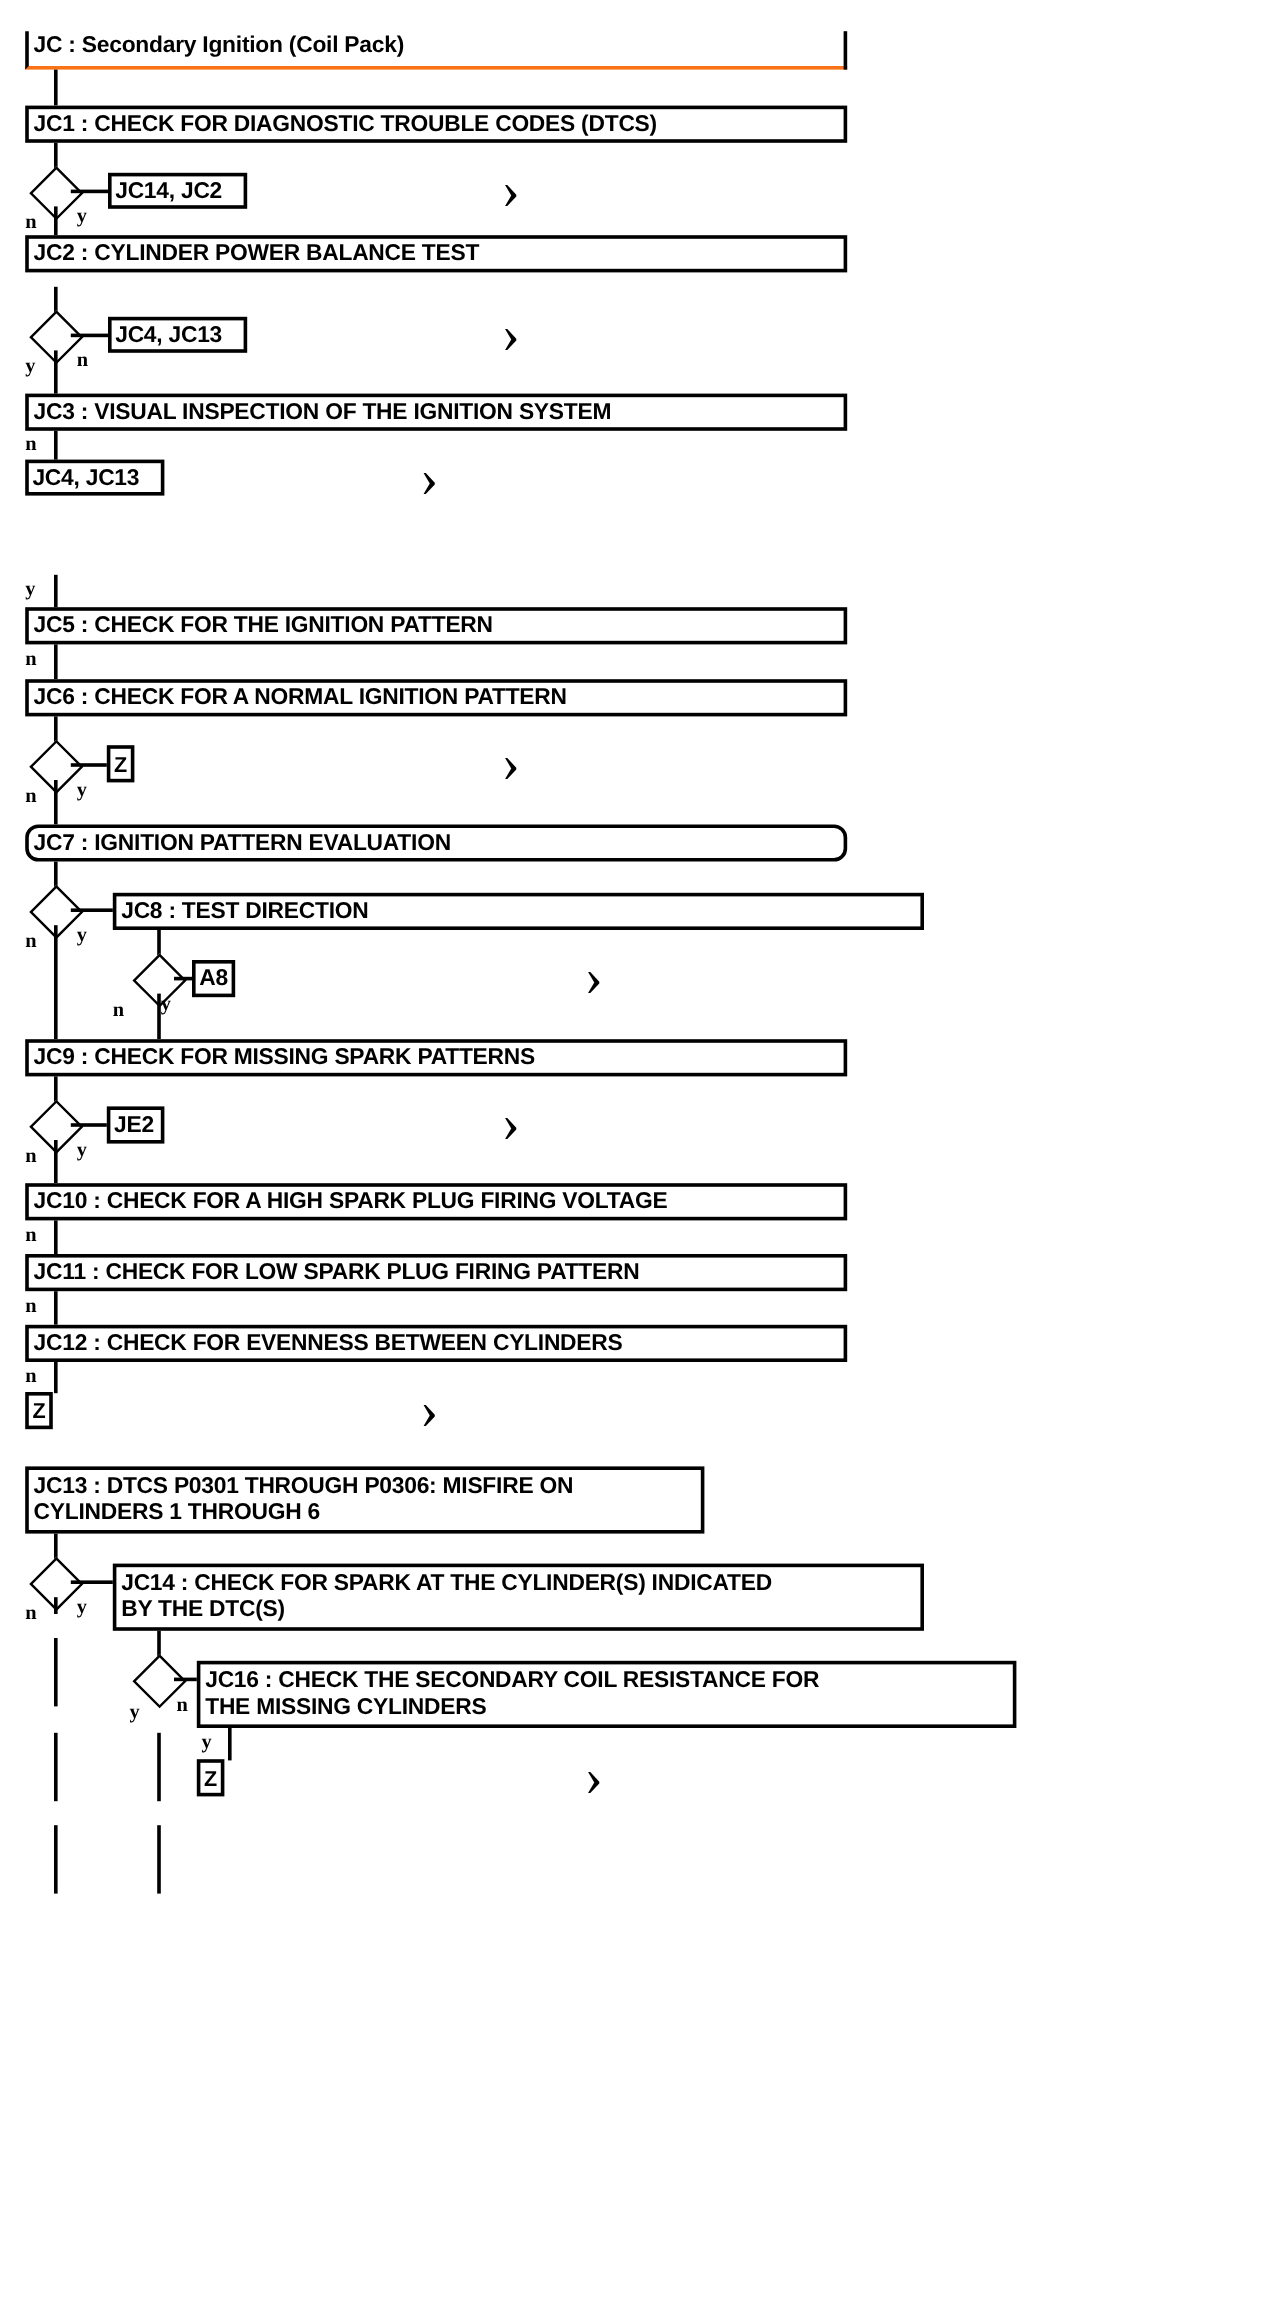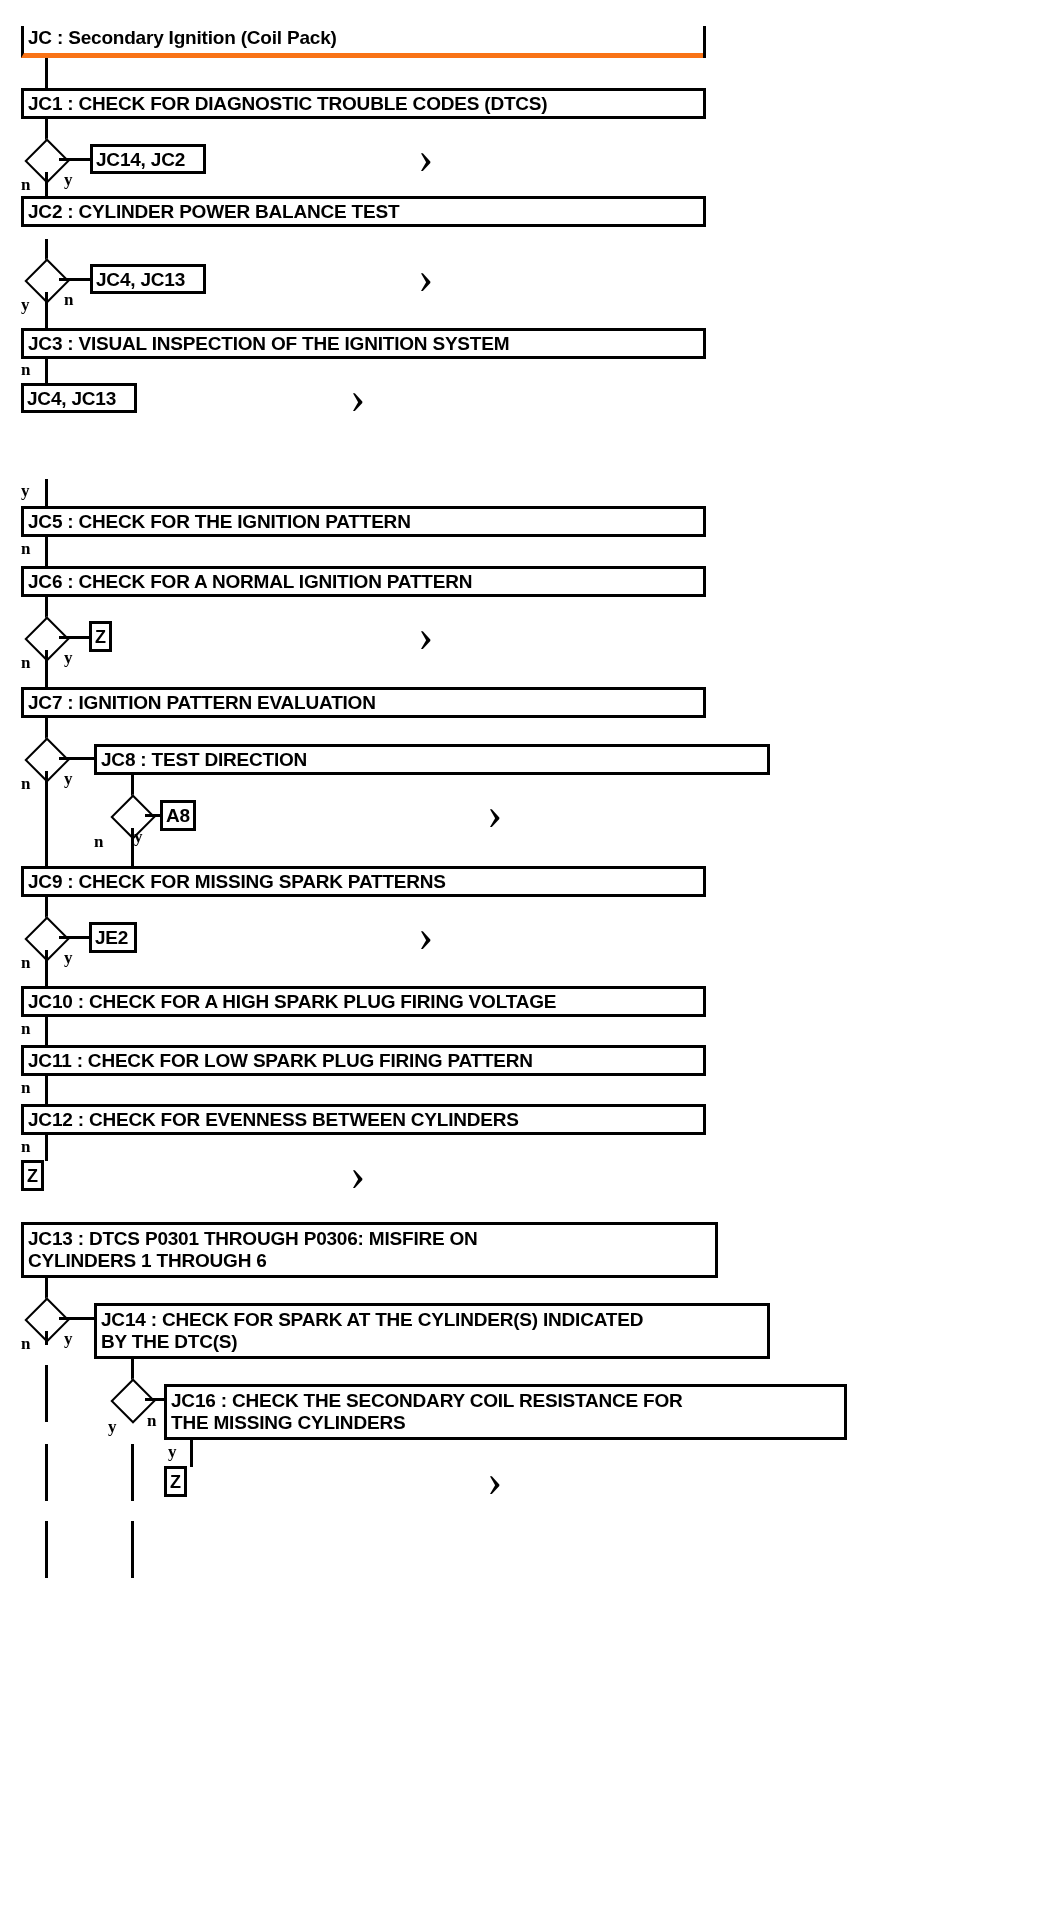--- a/index.html
+++ b/index.html
@@ -39,21 +39,21 @@
     letter-spacing:-0.2px;
     white-space:nowrap;
     line-height:1;
   }
   .ref.tiny{padding:0 1px;font-size:18px;justify-content:center;}
 
   
   .headbox{
     font-weight:bold;font-size:19px;color:#000;
     border-left:3px solid #000;
-    border-bottom:5px solid #f97316;
+    border-bottom:3px solid #f97316;
     padding:2px 0 2px 4px;
     letter-spacing:-0.2px;
     white-space:nowrap;
     line-height:1.05;
   }
   .headtick{
     position:absolute;background:#000;width:3px;
   }
 
   
@@ -140,21 +140,21 @@
 
   <div class="vline" style="left:45px;top:597px;height:28px;"></div>
   <div class="diamond" style="left:31px;top:623px;width:28px;height:28px;"></div>
   <div class="lab" style="left:21px;top:654px;">n</div>
   <div class="lab" style="left:64px;top:649px;">y</div>
   <div class="hline" style="left:59px;top:636px;width:34px;"></div>
   <div class="abs ref tiny" style="left:89px;top:621px;width:23px;height:31px;">Z</div>
   <div class="chev" style="left:418px;top:613px;">›</div>
   <div class="vline" style="left:45px;top:650px;height:37px;"></div>
 
-  <div class="abs box" style="left:21px;top:687px;width:685px;height:31px;">JC7 : IGNITION PATTERN EVALUATION</div>
+  <div class="abs box" style="left:21px;top:687px;width:685px;height:31px;border-radius:11px;">JC7 : IGNITION PATTERN EVALUATION</div>
 
   <div class="vline" style="left:45px;top:718px;height:28px;"></div>
   <div class="diamond" style="left:31px;top:744px;width:28px;height:28px;"></div>
   <div class="lab" style="left:21px;top:775px;">n</div>
   <div class="lab" style="left:64px;top:770px;">y</div>
   <div class="hline" style="left:59px;top:757px;width:38px;"></div>
 
   <div class="abs box" style="left:94px;top:744px;width:676px;height:31px;">JC8 : TEST DIRECTION</div>
 
   <div class="vline" style="left:45px;top:771px;height:95px;"></div>
@@ -186,21 +186,21 @@
   <div class="abs box" style="left:21px;top:1045px;width:685px;height:31px;">JC11 : CHECK FOR LOW SPARK PLUG FIRING PATTERN</div>
   <div class="lab" style="left:21px;top:1079px;">n</div>
   <div class="vline" style="left:45px;top:1076px;height:28px;"></div>
 
   <div class="abs box" style="left:21px;top:1104px;width:685px;height:31px;">JC12 : CHECK FOR EVENNESS BETWEEN CYLINDERS</div>
   <div class="lab" style="left:21px;top:1138px;">n</div>
   <div class="vline" style="left:45px;top:1135px;height:26px;"></div>
   <div class="abs ref tiny" style="left:21px;top:1160px;width:23px;height:31px;">Z</div>
   <div class="chev" style="left:350px;top:1152px;">›</div>
 
-  <div class="abs box two-line" style="left:21px;top:1222px;width:697px;height:56px;">JC13 : DTCS P0301 THROUGH P0306: MISFIRE ON
+  <div class="abs box two-line" style="left:21px;top:1222px;width:566px;height:56px;">JC13 : DTCS P0301 THROUGH P0306: MISFIRE ON
 CYLINDERS 1 THROUGH 6</div>
 
   <div class="vline" style="left:45px;top:1278px;height:28px;"></div>
   <div class="diamond" style="left:31px;top:1304px;width:28px;height:28px;"></div>
   <div class="lab" style="left:21px;top:1335px;">n</div>
   <div class="lab" style="left:64px;top:1330px;">y</div>
   <div class="hline" style="left:59px;top:1317px;width:38px;"></div>
 
   <div class="abs box two-line" style="left:94px;top:1303px;width:676px;height:56px;">JC14 : CHECK FOR SPARK AT THE CYLINDER(S) INDICATED
 BY THE DTC(S)</div>

